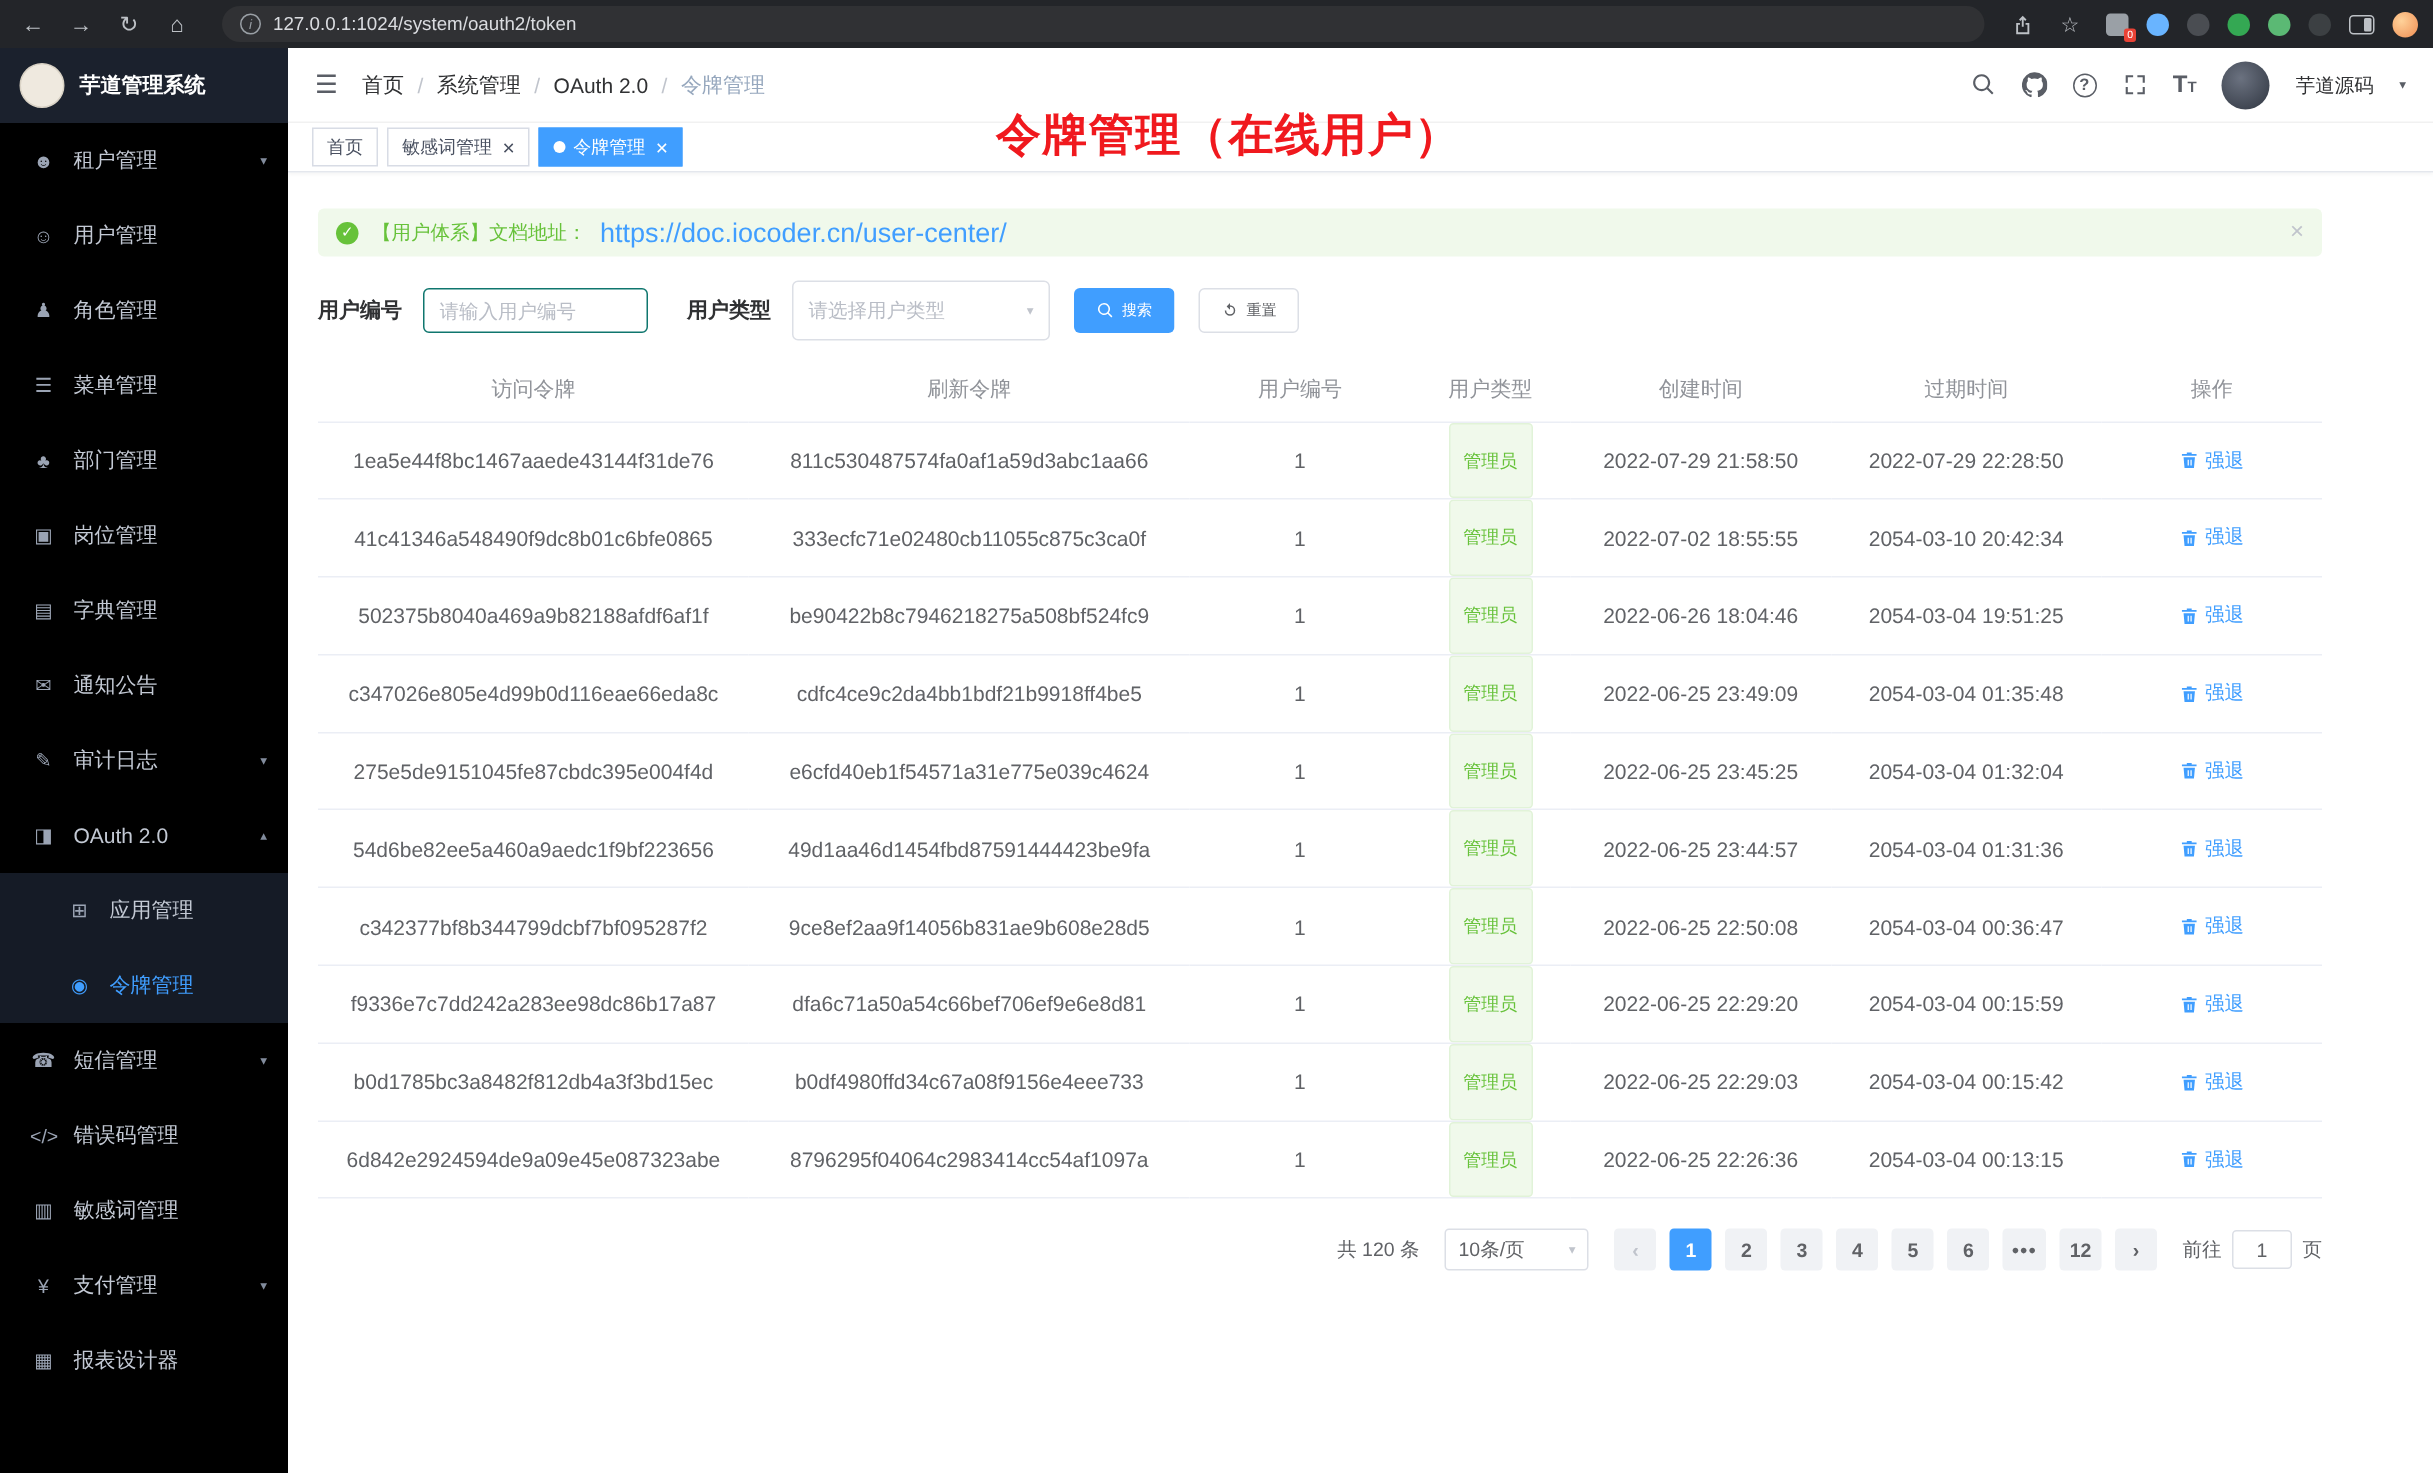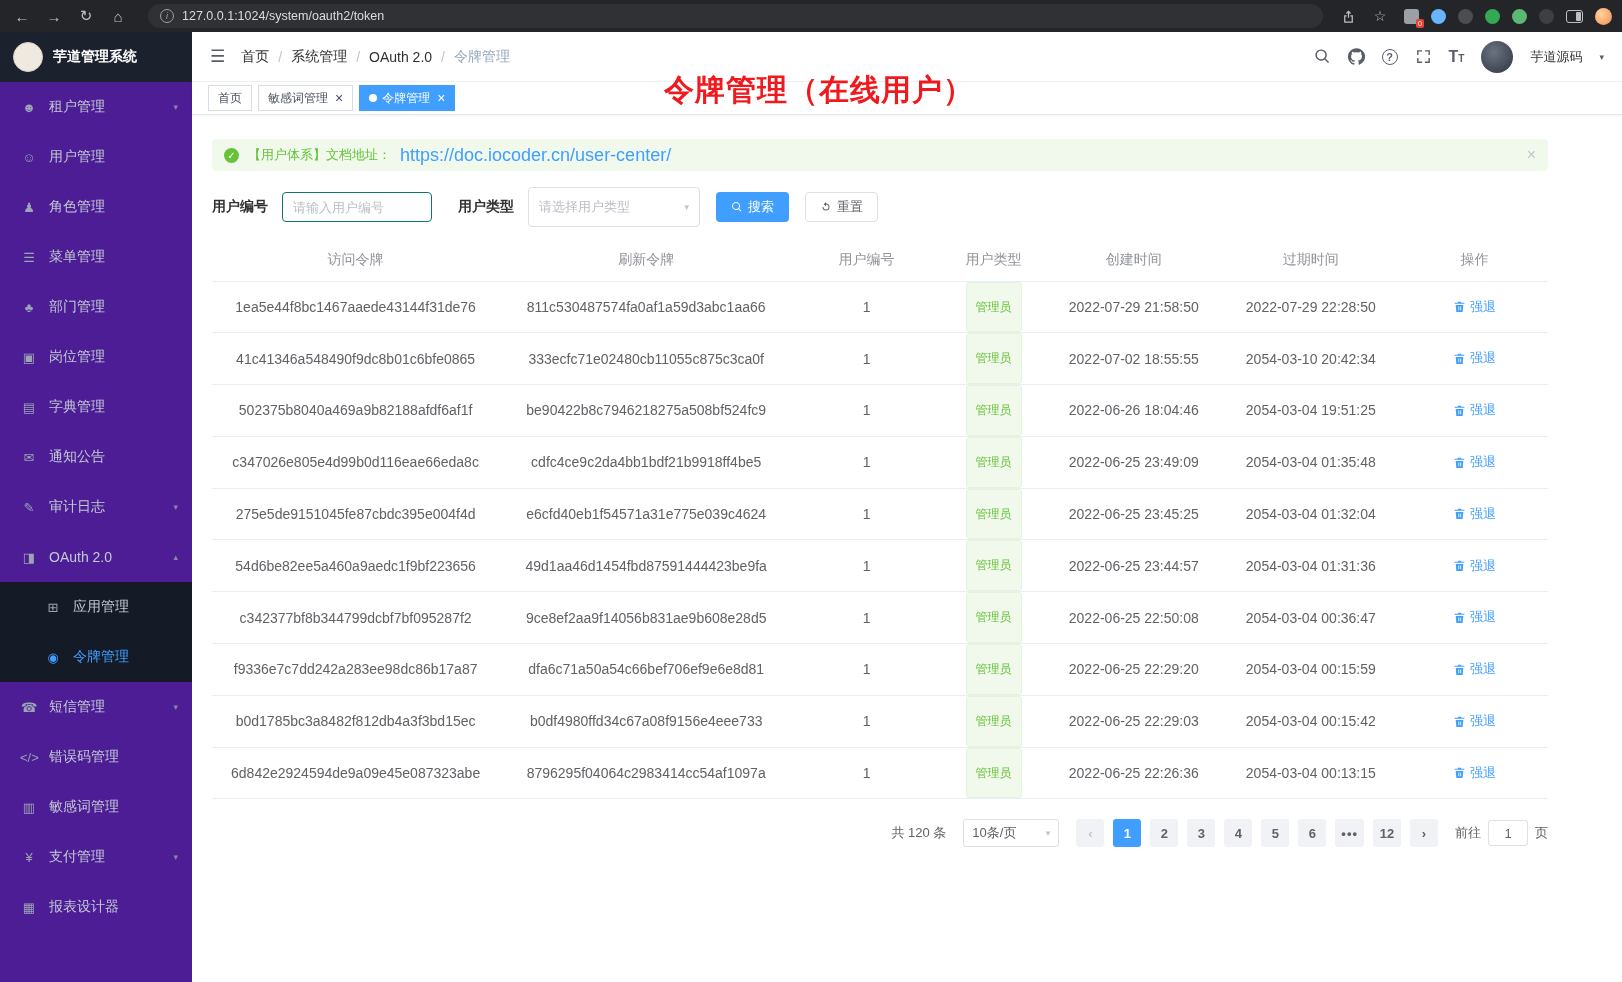--- a/index.html
+++ b/index.html
@@ -19,21 +19,21 @@
   .ext{position:relative;width:15px;height:15px;border-radius:50%;display:inline-block;cursor:pointer}
   .e1{background:#9aa0a6;border-radius:3px}
   .e2{background:#69b4ff}.e3{background:#4a4d52}.e4{background:#34a853}.e5{background:#5bb974}.e6{background:#3c4043}
   .badge{position:absolute;bottom:-4px;right:-5px;background:#e94235;color:#fff;font-size:7px;line-height:9px;border-radius:2px;padding:0 2px;font-style:normal}
   .panel-ic{position:relative;width:17px;height:13px;border:1.5px solid #bdc1c6;border-radius:3px;cursor:pointer}
   .panel-ic::after{content:'';position:absolute;right:1px;top:1px;bottom:1px;width:5px;background:#bdc1c6;border-radius:1px}
   .chrome-avatar{width:17px;height:17px;border-radius:50%;background:radial-gradient(circle at 35% 35%,#ffd29a,#ef8e53);cursor:pointer}
 
   
   .app{flex:1;display:flex;min-height:0}
-  .sidebar{width:192px;flex:0 0 auto;background:#4c1d95;color:#c3c9d4;display:flex;flex-direction:column;overflow:hidden}
+  .sidebar{width:192px;flex:0 0 auto;background:#000000;color:#c3c9d4;display:flex;flex-direction:column;overflow:hidden}
   .logo{height:50px;flex:0 0 auto;display:flex;align-items:center;gap:10px;padding:0 13px;background:#1b212d}
   .logo-img{width:30px;height:30px;border-radius:50%;background:#efe9df;border:1px solid #d9d2c5}
   .logo-title{color:#fff;font-size:14px;font-weight:700;white-space:nowrap}
   .menu-item{height:50px;display:flex;align-items:center;gap:11px;padding:0 14px 0 20px;font-size:14px;cursor:pointer;white-space:nowrap}
   .mi-icon{width:18px;flex:0 0 auto;text-align:center;font-size:13px;color:#9ba4b4}
   .mi-label{flex:1;overflow:hidden}
   .mi-chevron{font-size:9px;color:#828c9d}
   .submenu{background:#151b26}
   .submenu-item{height:50px;display:flex;align-items:center;gap:11px;padding:0 14px 0 44px;font-size:14px;cursor:pointer;color:#c3c9d4;white-space:nowrap}
   .submenu-item.active{color:var(--accent,#409eff)}
@@ -74,21 +74,21 @@
 
   .filters{display:flex;align-items:center;gap:10px;margin:2px 0 12px;font-size:14px}
   .f-label{font-weight:700;color:#303133;margin-right:4px}
   .lbl2{margin-left:16px}
   .f-input{width:150px;height:30px;border:1px solid #0f766e;border-radius:4px;padding:0 10px;font-size:13px;color:#606266;outline:none;font-family:inherit}
   .f-input::placeholder{color:#b9bdc6}
   .f-select{width:172px;height:40px;border:1px solid #dcdfe6;border-radius:4px;display:flex;align-items:center;justify-content:space-between;padding:0 10px;cursor:pointer;background:#fff}
   .sel-ph{font-size:13px;color:#b9bdc6}
   .sel-val{font-size:13px;color:#606266}
   .sel-caret{color:#c0c4cc;font-size:9px}
-  .btn{height:30px;border-radius:4px;display:inline-flex;align-items:center;gap:5px;padding:0 14px;font-size:13px;cursor:pointer;border:1px solid transparent;font-family:Liberation Mono, monospace;margin-left:6px}
+  .btn{height:30px;border-radius:4px;display:inline-flex;align-items:center;gap:5px;padding:0 14px;font-size:10px;cursor:pointer;border:1px solid transparent;font-family:Liberation Mono, monospace;margin-left:6px}
   .btn-primary{background:var(--accent,#409eff);color:#fff}
   .btn-plain{background:#fff;border-color:#dcdfe6;color:#606266}
   .btn-svg{width:12px;height:12px;fill:currentColor}
 
   .table{width:100%;border-collapse:collapse;table-layout:fixed}
   .table th{height:42px;font-size:14px;color:#909399;font-weight:500;text-align:center;border-bottom:1px solid #ebeef5;white-space:nowrap}
   .table td{height:48px;font-size:14px;color:#606266;text-align:center;border-bottom:1px solid #ebeef5;white-space:nowrap;overflow:hidden;text-overflow:ellipsis}
   .tag-success{display:inline-block;background:#f0f9eb;border:1px solid #e1f3d8;color:var(--success,#67c23a);font-size:12px;padding:16px 9px;border-radius:3px;line-height:1.4}
   .action-link{display:inline-flex;align-items:center;gap:4px;color:var(--accent,#409eff);font-size:13px;cursor:pointer;text-decoration:none}
   .svg-i{width:13px;height:13px;fill:currentColor}

